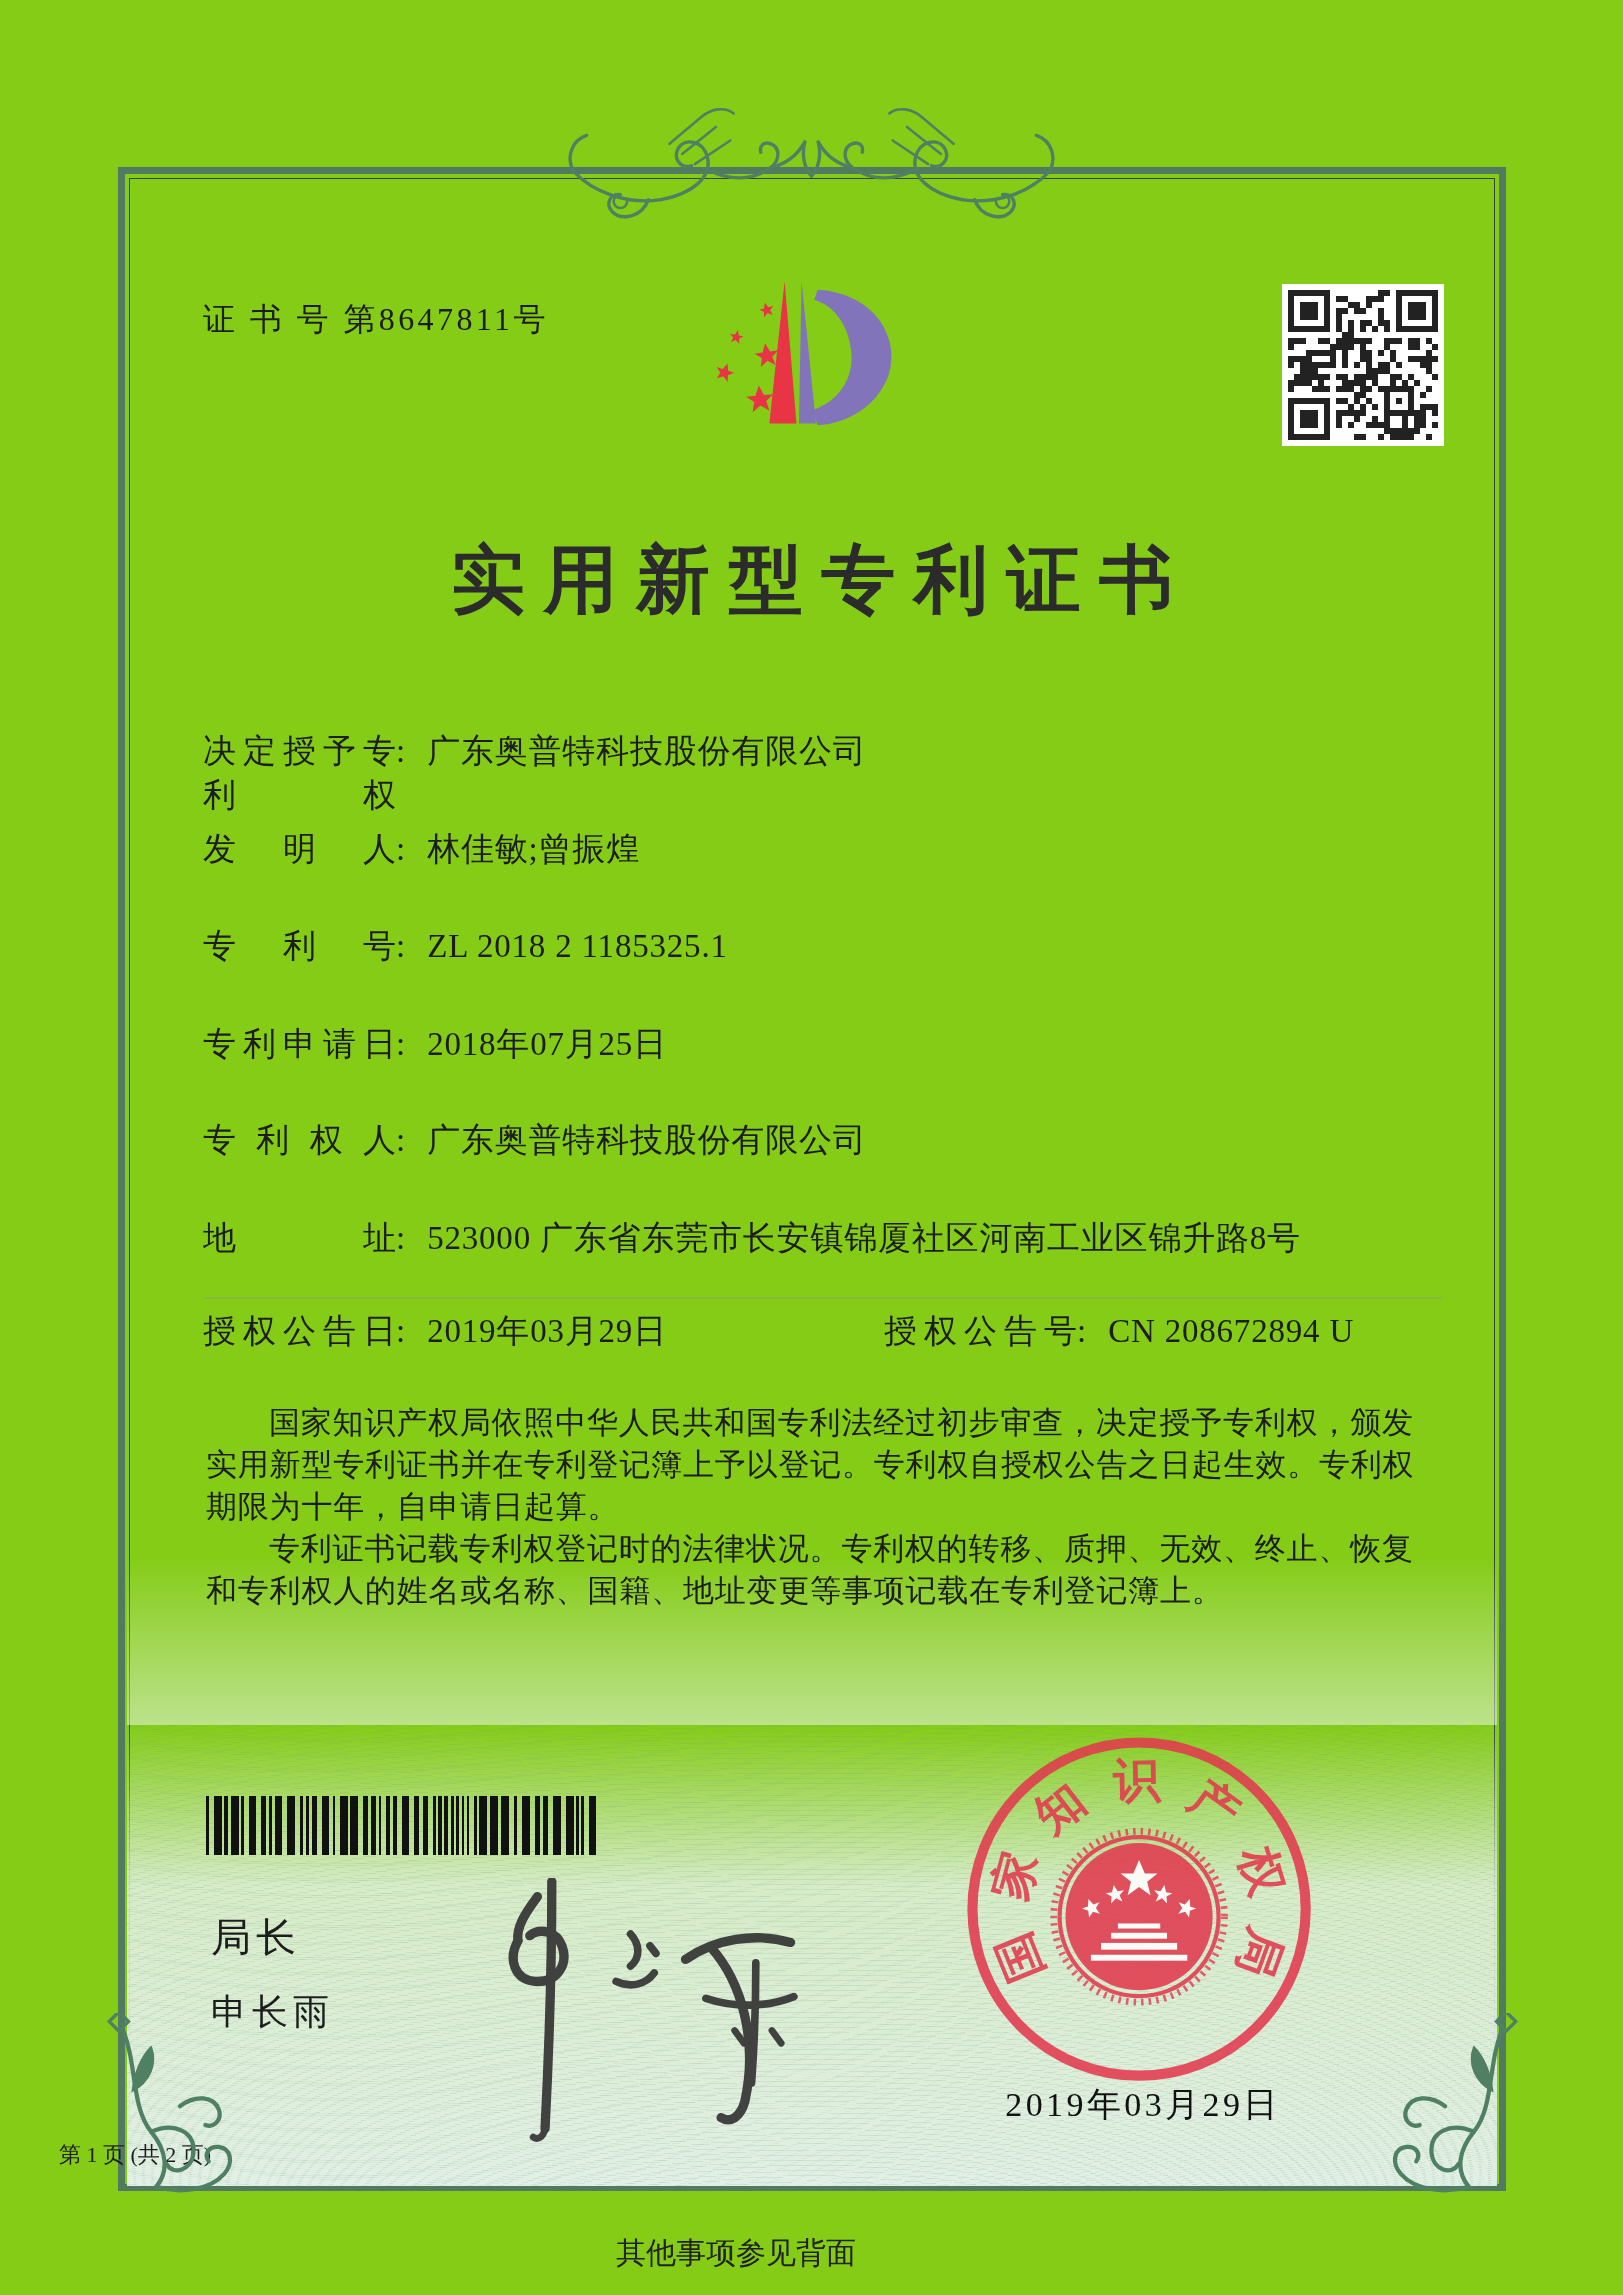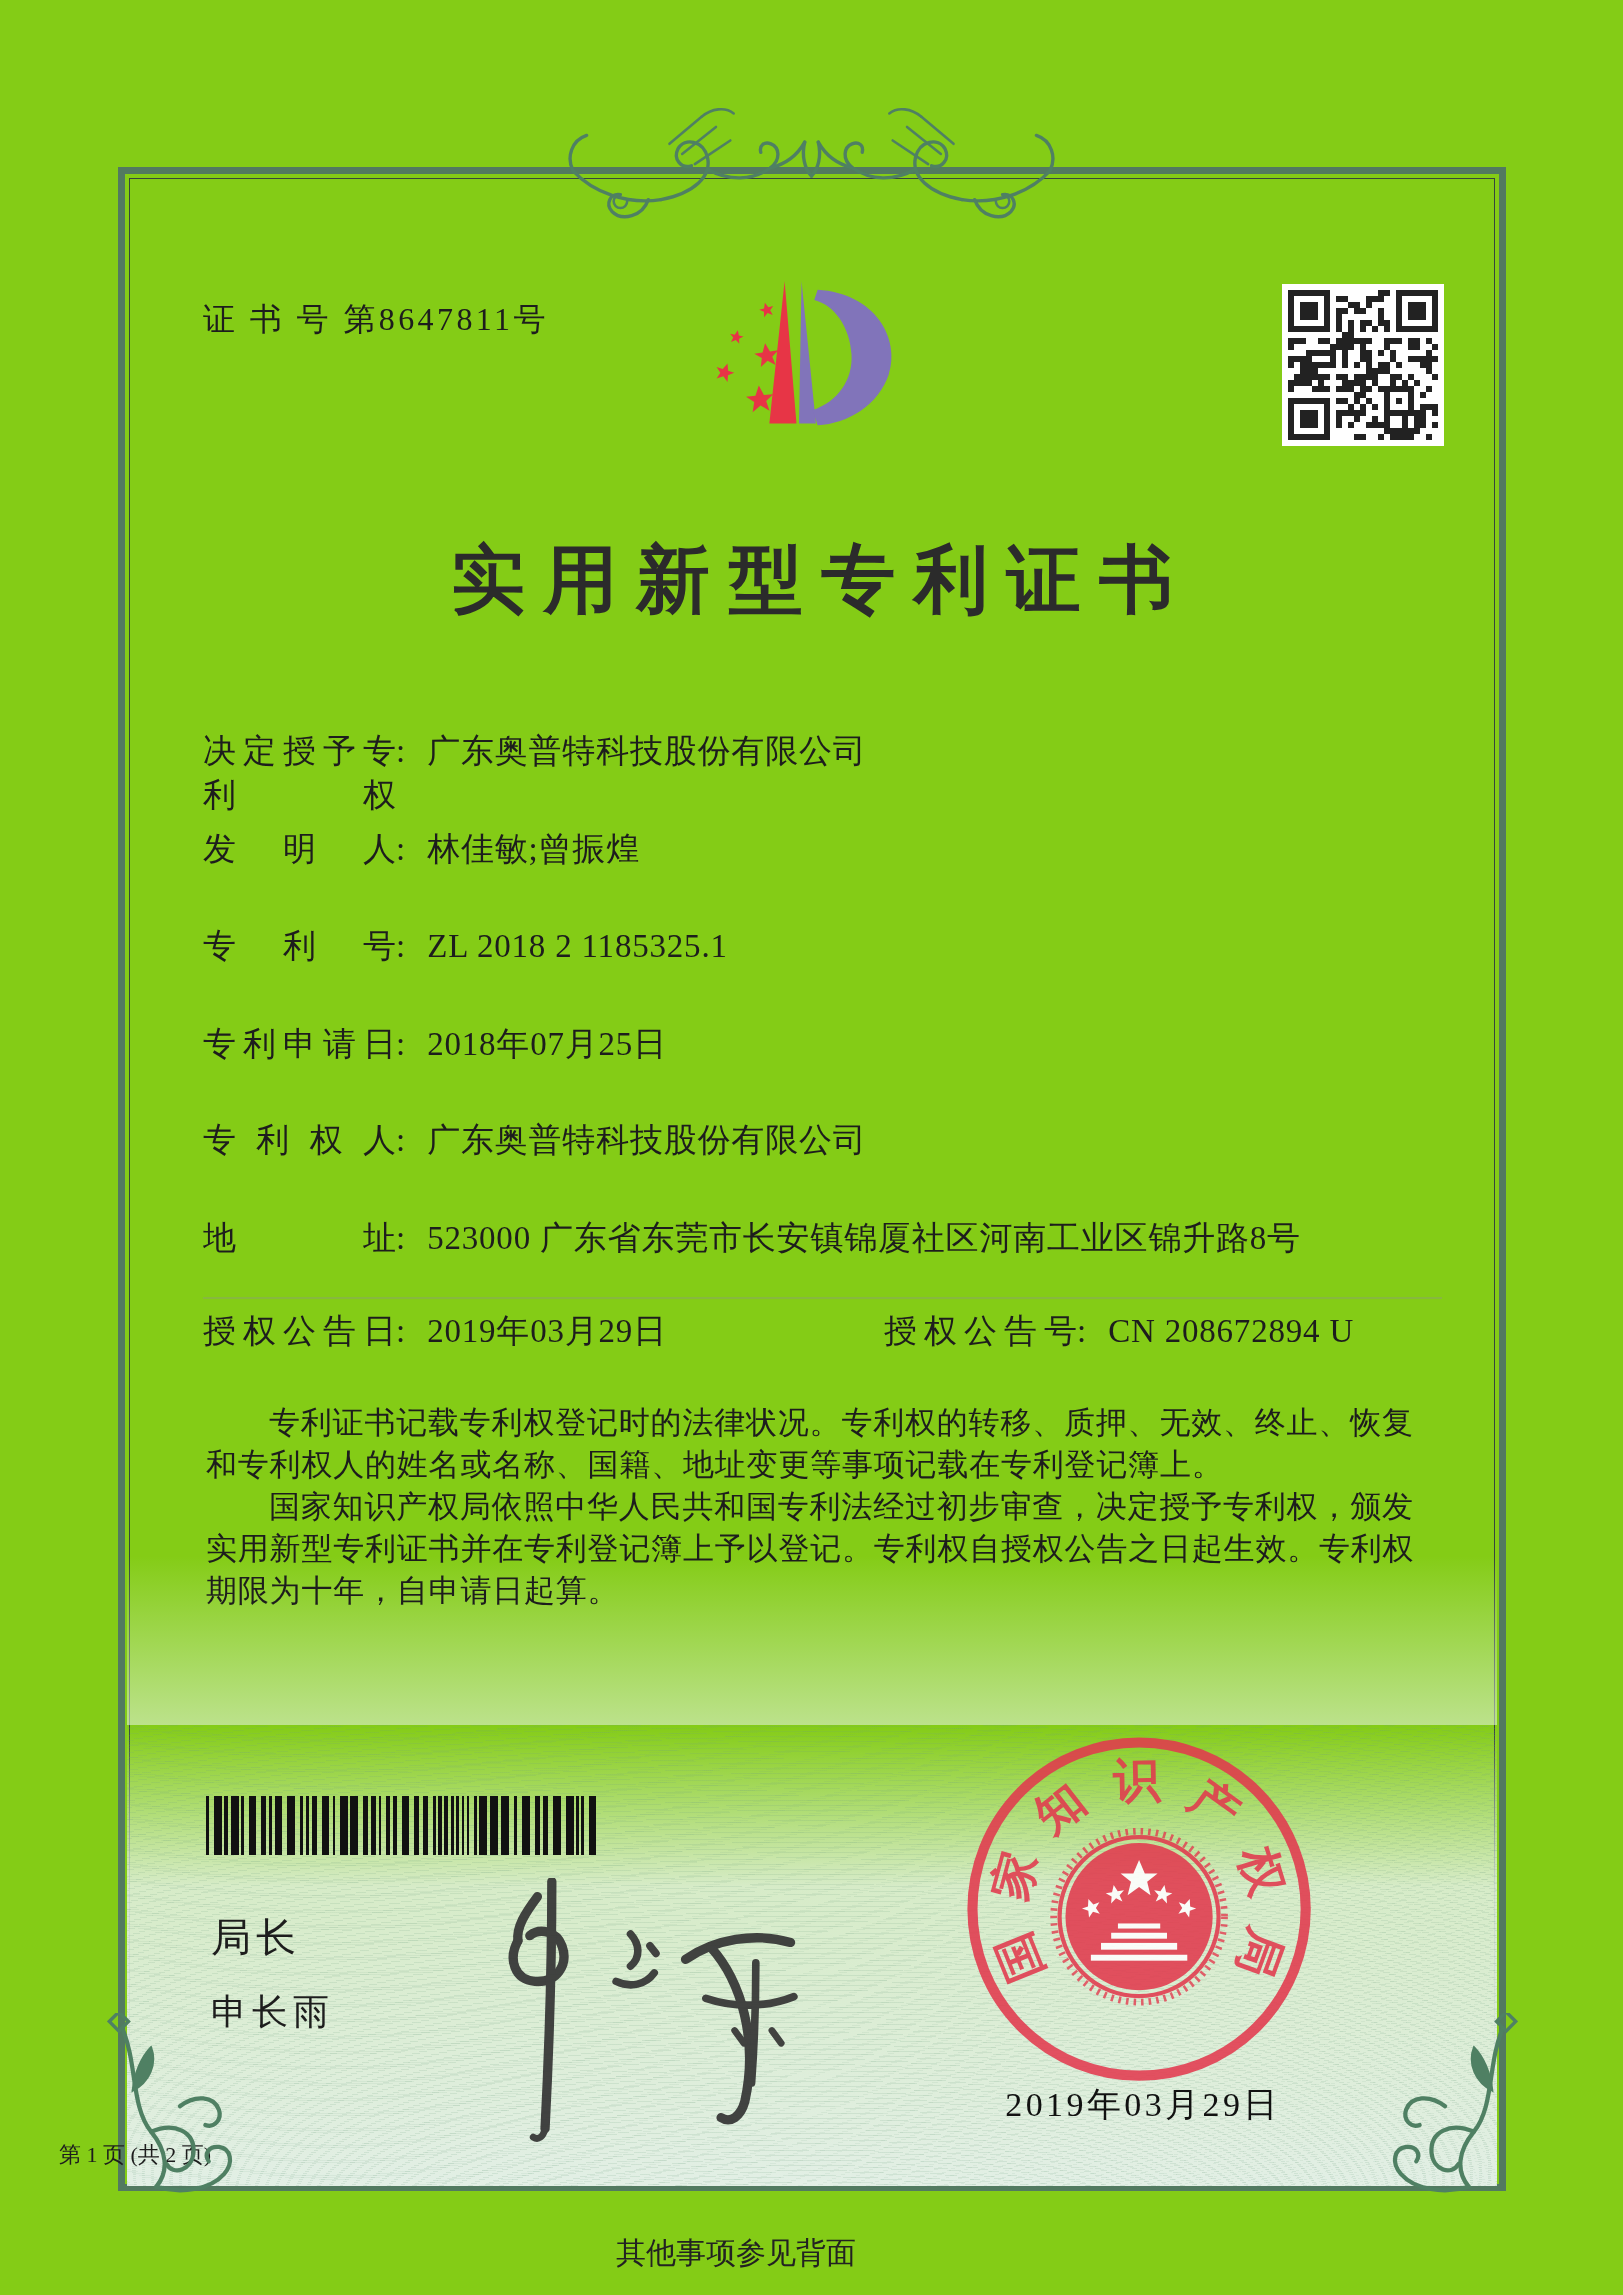--- a/index.html
+++ b/index.html
@@ -448,22 +448,22 @@
   </div>
   <div class="divider"></div>
   <div class="row" style="top:1309px;">
     <span class="lab">授权公告日</span><span>:</span><span class="val">2019年03月29日</span>
     <span class="pair2">
       <span class="lab">授权公告号</span><span>:</span><span class="val">CN 208672894 U</span>
     </span>
   </div>
 
   <div class="body-text">
+    <p>国家知识产权局依照中华人民共和国专利法经过初步审查，决定授予专利权，颁发实用新型专利证书并在专利登记簿上予以登记。专利权自授权公告之日起生效。专利权期限为十年，自申请日起算。</p>
     <p>专利证书记载专利权登记时的法律状况。专利权的转移、质押、无效、终止、恢复和专利权人的姓名或名称、国籍、地址变更等事项记载在专利登记簿上。</p>
-    <p>国家知识产权局依照中华人民共和国专利法经过初步审查，决定授予专利权，颁发实用新型专利证书并在专利登记簿上予以登记。专利权自授权公告之日起生效。专利权期限为十年，自申请日起算。</p>
   </div>
 
   <div class="barcode" id="barcode">
       <div style="width:3.4px;background:#111"></div>
       <div style="width:5px"></div>
       <div style="width:7.6px;background:#111"></div>
       <div style="width:2.5px"></div>
       <div style="width:3.4px;background:#111"></div>
       <div style="width:3.4px"></div>
       <div style="width:7.6px;background:#111"></div>

